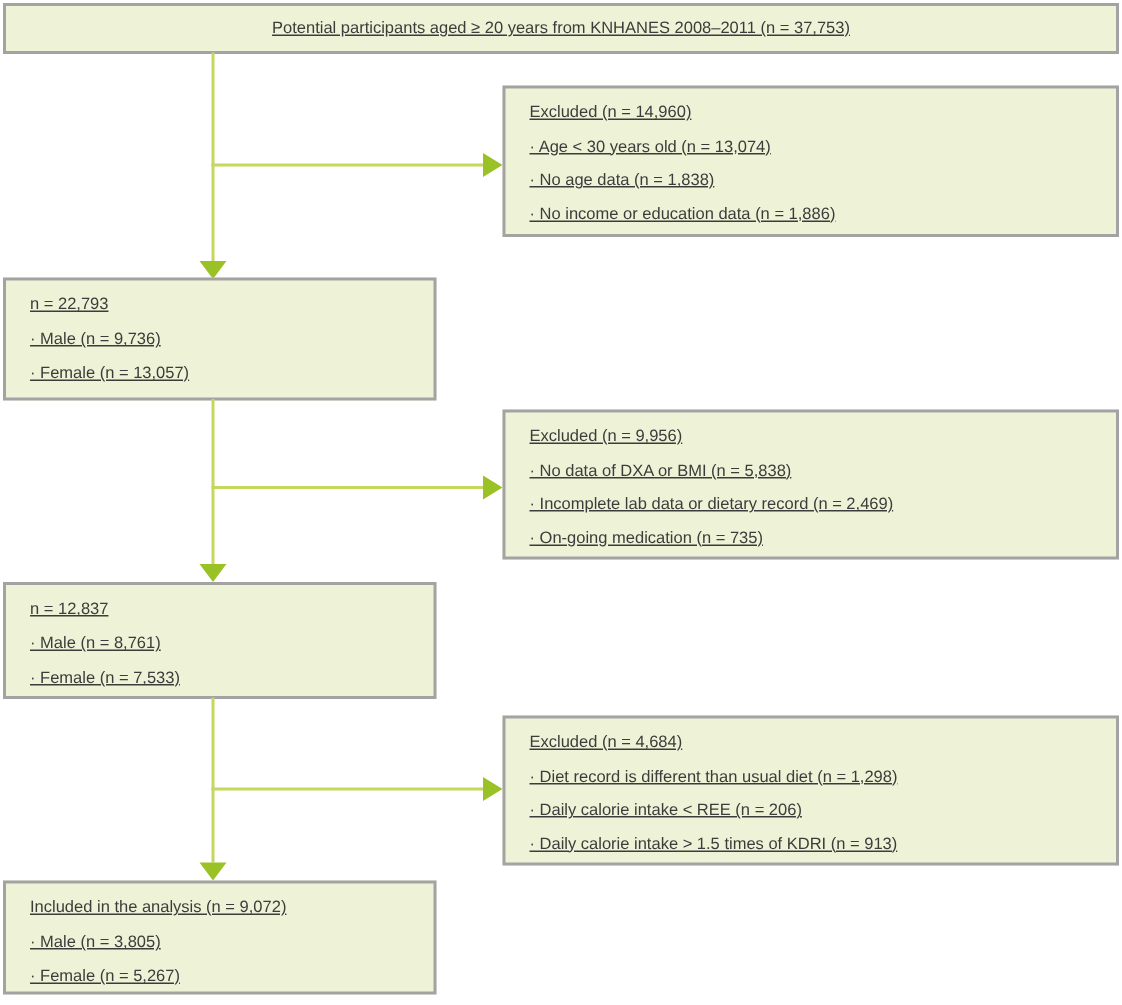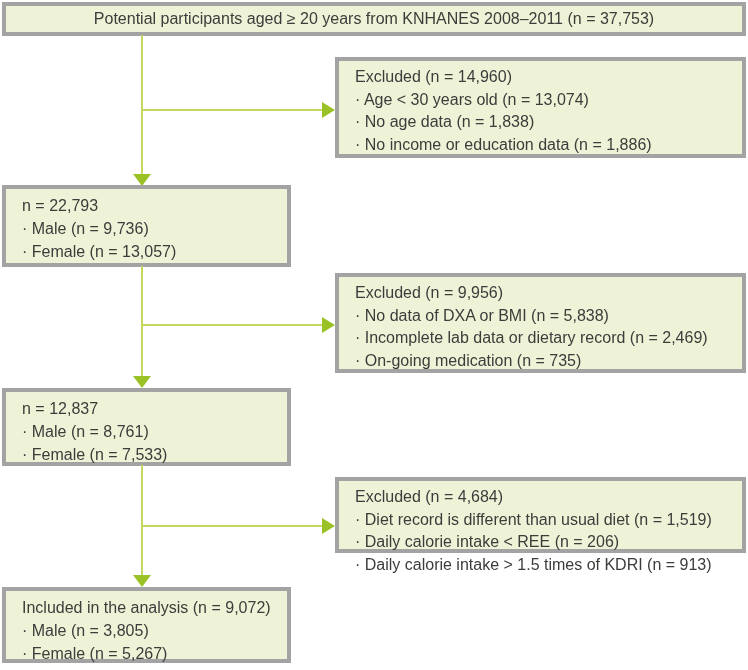--- a/index.html
+++ b/index.html
@@ -12,38 +12,39 @@
     width: 748px;
     height: 670px;
     background: #ffffff;
     font-family: "Liberation Sans", "DejaVu Sans", sans-serif;
     color: #3c3c3a;
     overflow: hidden;
   }
   .box {
     position: absolute;
     background: #eef3d8;
-    border: 4px solid #a3a3a3;
+    border: 2px solid #a3a3a3;
     box-sizing: border-box;
-    font-size: 16px;
+    font-size: 11px;
     color: #3c3c3a;
+    text-decoration: underline;
   }
   .box-title {
     left: 2px; top: 2px; width: 744px; height: 34px;
     display: flex; align-items: center; justify-content: center;
     text-align: center;
   }
   .box-main { left: 2px; width: 289px; padding: 5px 16px; }
   .box-excl { left: 335px; width: 411px; padding: 5px 16px; }
   .box-m1 { top: 185px; height: 82px; }
   .box-m2 { top: 388px; height: 78px; }
   .box-m3 { top: 587px; height: 76px; }
   .box-e1 { top: 57px;  height: 101px; }
   .box-e2 { top: 273px; height: 100px; padding-left: 16px; }
-  .box-e3 { top: 477px; height: 76px; }
+  .box-e3 { top: 477px; height: 100px; }
   .box-main .line { line-height: 23px; white-space: nowrap; }
   .box-excl .line { line-height: 22.5px; white-space: nowrap; }
 
   .vline {
     position: absolute;
     left: 141px;
     width: 2px;
     background: #c5d75f;
   }
   .hline {
@@ -127,21 +128,21 @@
     <div class="line">· Female (n = 7,533)</div>
   </div>
 
   <div class="vline v3"></div>
   <div class="hline h3"></div>
   <div class="arrow-right ar3"></div>
   <div class="arrow-down ad3"></div>
 
   <div class="box box-excl box-e3">
     <div class="line">Excluded (n = 4,684)</div>
-    <div class="line">· Diet record is different than usual diet (n = 1,519)</div>
+    <div class="line">· Diet record is different than usual diet (n = 1,298)</div>
     <div class="line">· Daily calorie intake &lt; REE (n = 206)</div>
     <div class="line">· Daily calorie intake &gt; 1.5 times of KDRI (n = 913)</div>
   </div>
 
   <div class="box box-main box-m3">
     <div class="line">Included in the analysis (n = 9,072)</div>
     <div class="line">· Male (n = 3,805)</div>
     <div class="line">· Female (n = 5,267)</div>
   </div>
 

